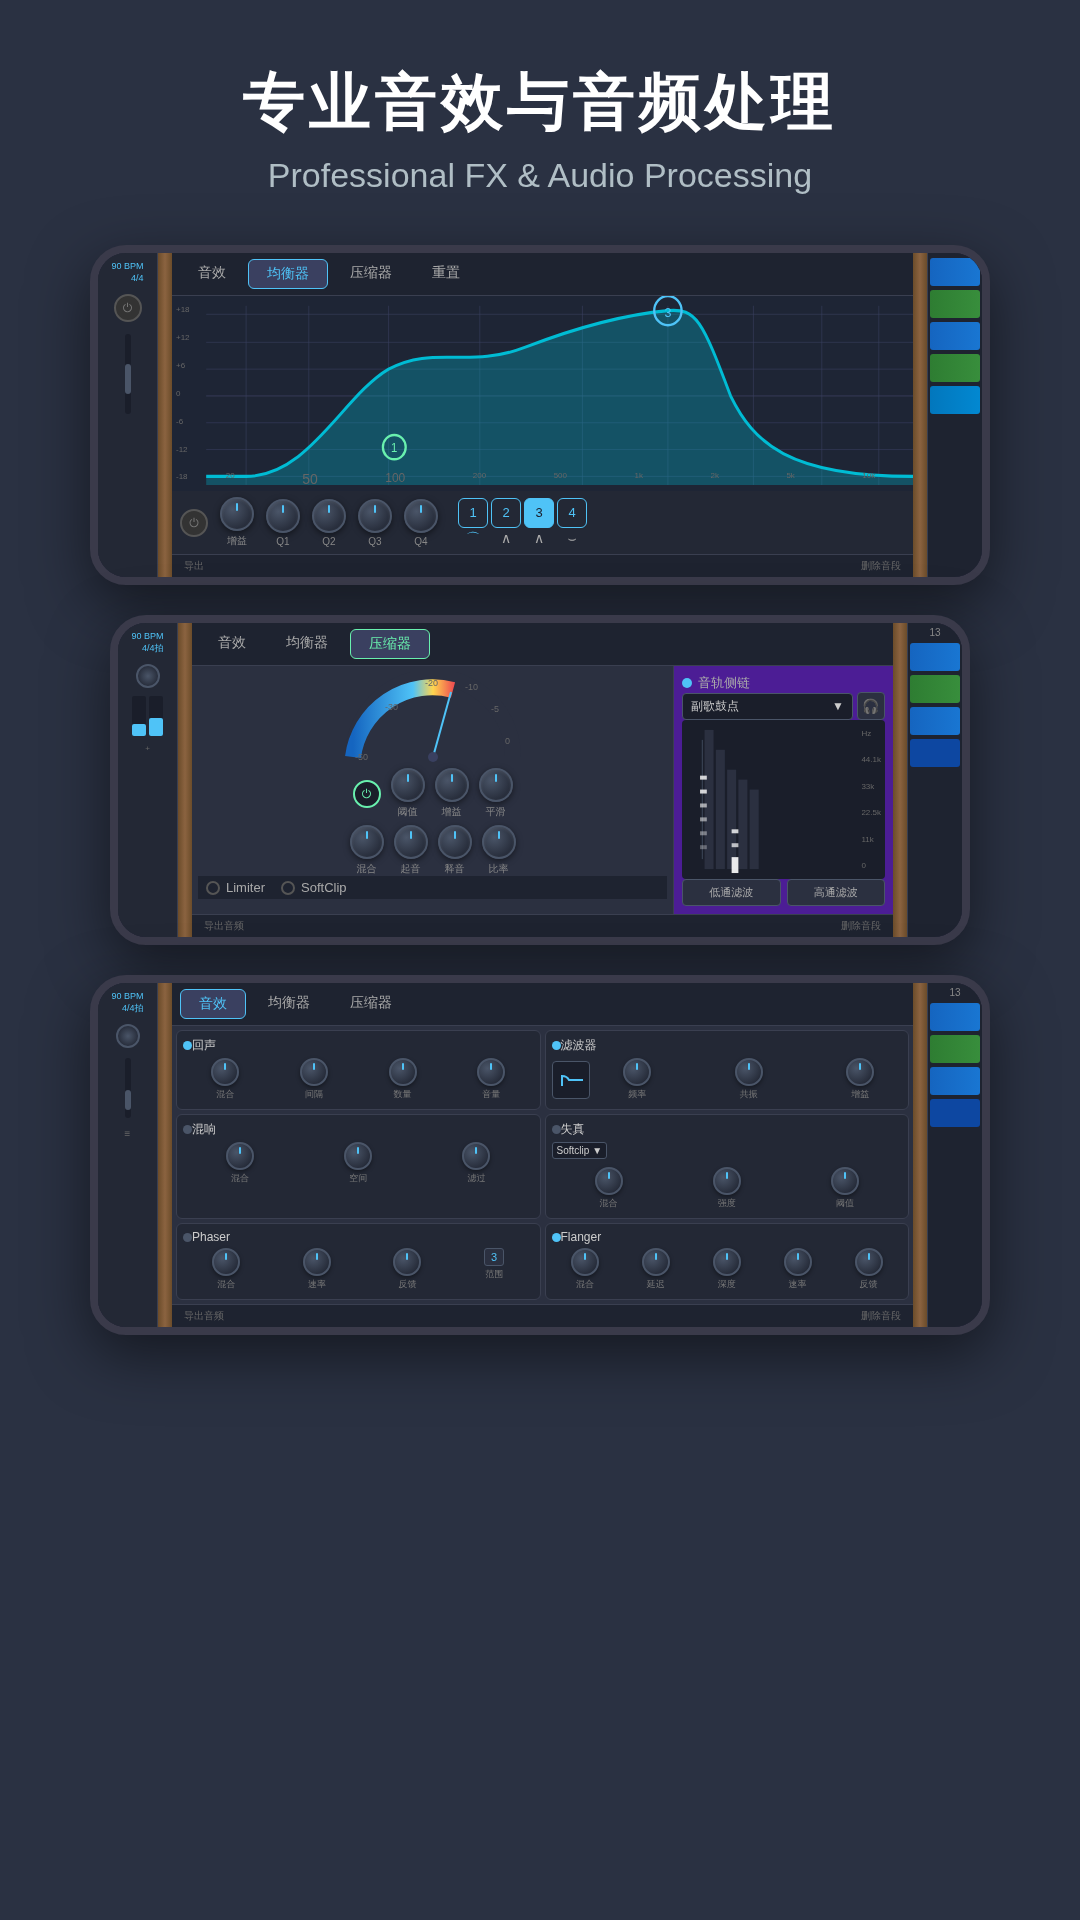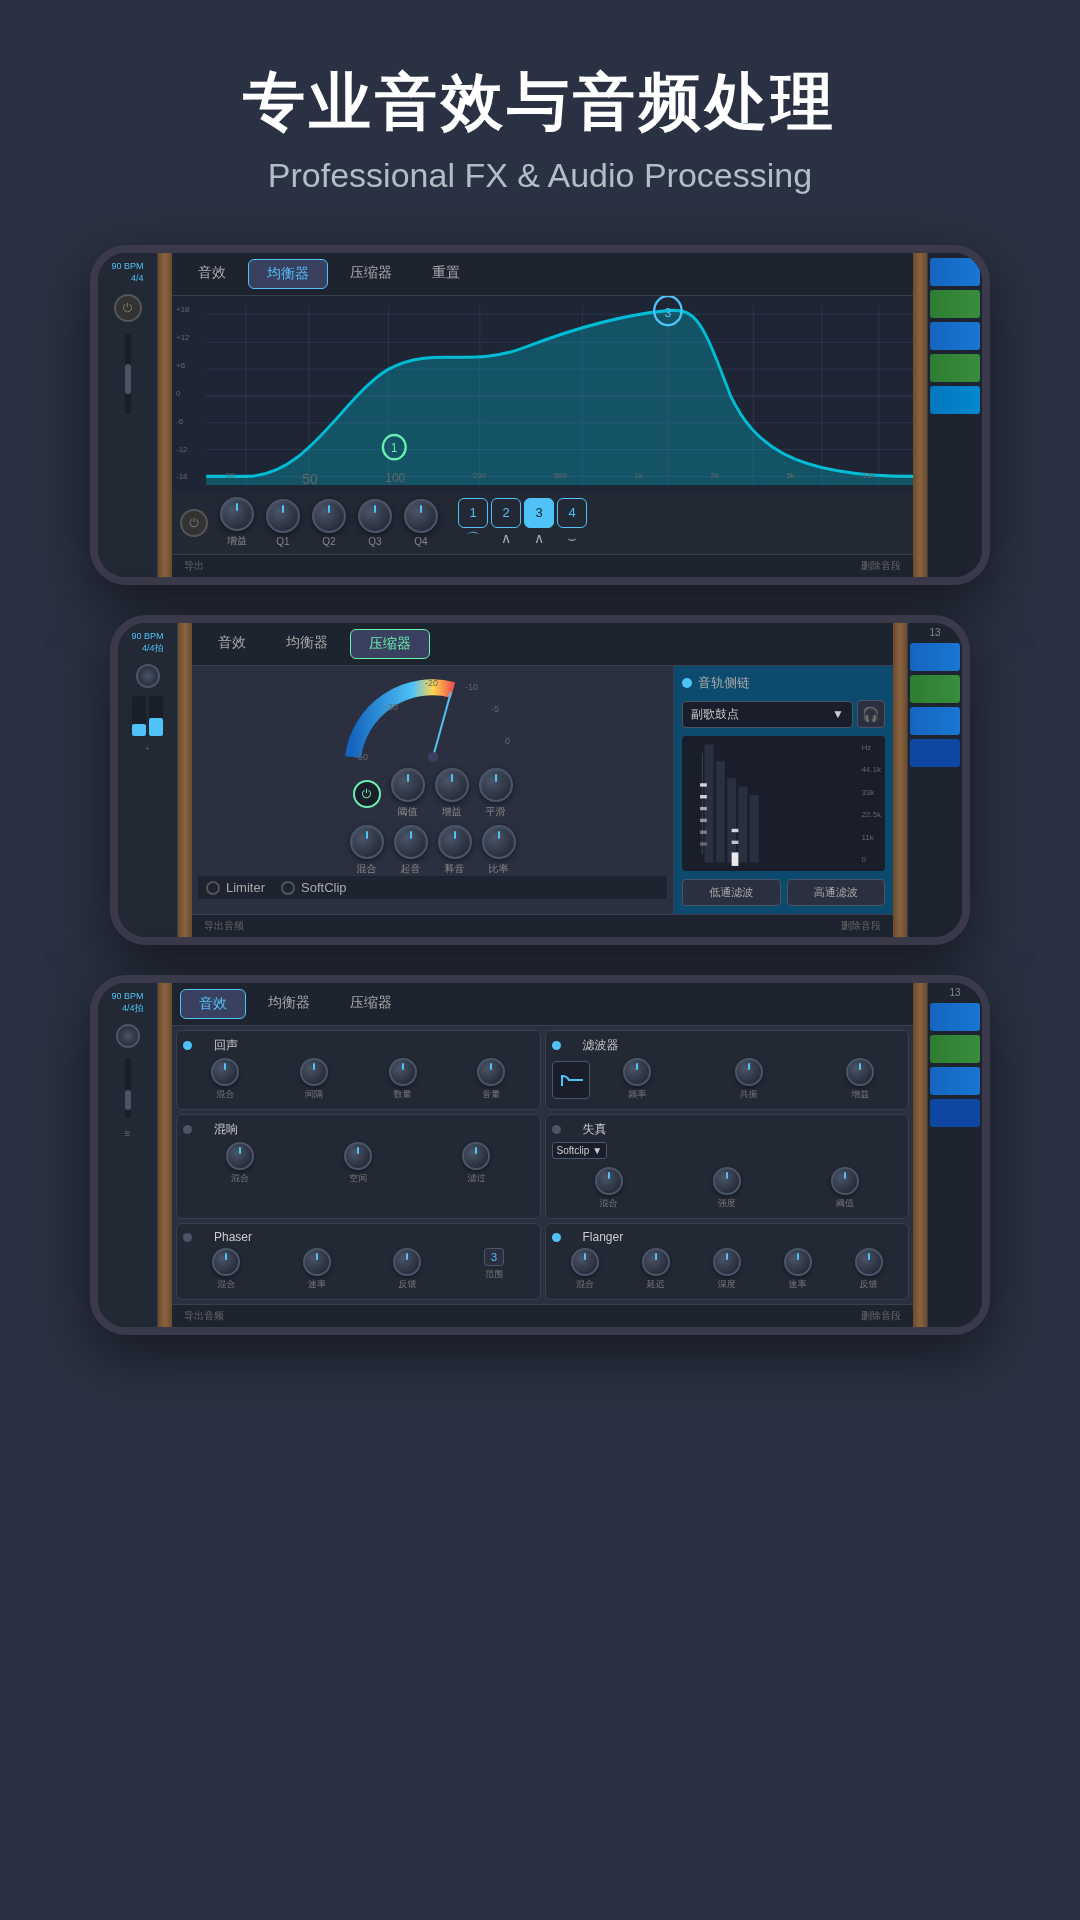--- a/index.html
+++ b/index.html
@@ -274,26 +274,25 @@
     }
 
     .track-strip {
       height: 28px;
       border-radius: 3px;
       margin: 1px 0;
     }
 
     .compressor-right {
       width: 220px;
-      background: #0c4a6e;
+      background: #4c1d95;
       border-left: 1px solid #3a3f50;
       padding: 8px;
       display: flex;
       flex-direction: column;
-      gap: 8px;
     }
 
     .sidechain-header {
       display: flex;
       flex-direction: row;
       align-items: center;
       gap: 6px;
       font-size: 13px;
       color: #aaa;
     }
@@ -419,21 +418,21 @@
       border: 1px solid #3a3f50;
       display: flex;
       flex-direction: column;
       gap: 4px;
     }
 
     .effect-header {
       display: flex;
       flex-direction: row;
       align-items: center;
-      gap: 22px;
+      gap: 0;
     }
 
     .effect-dot {
       width: 9px;
       height: 9px;
       border-radius: 50%;
       background: #4a5568;
     }
     .effect-dot.active {
       background: #4fc3f7;

